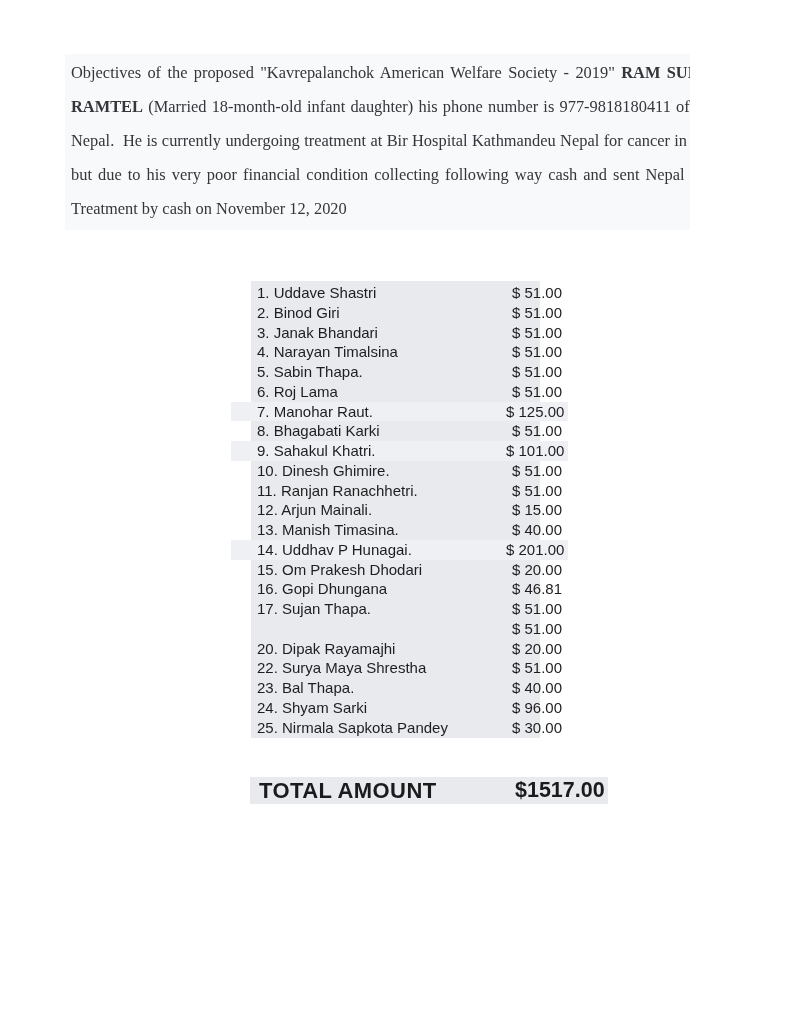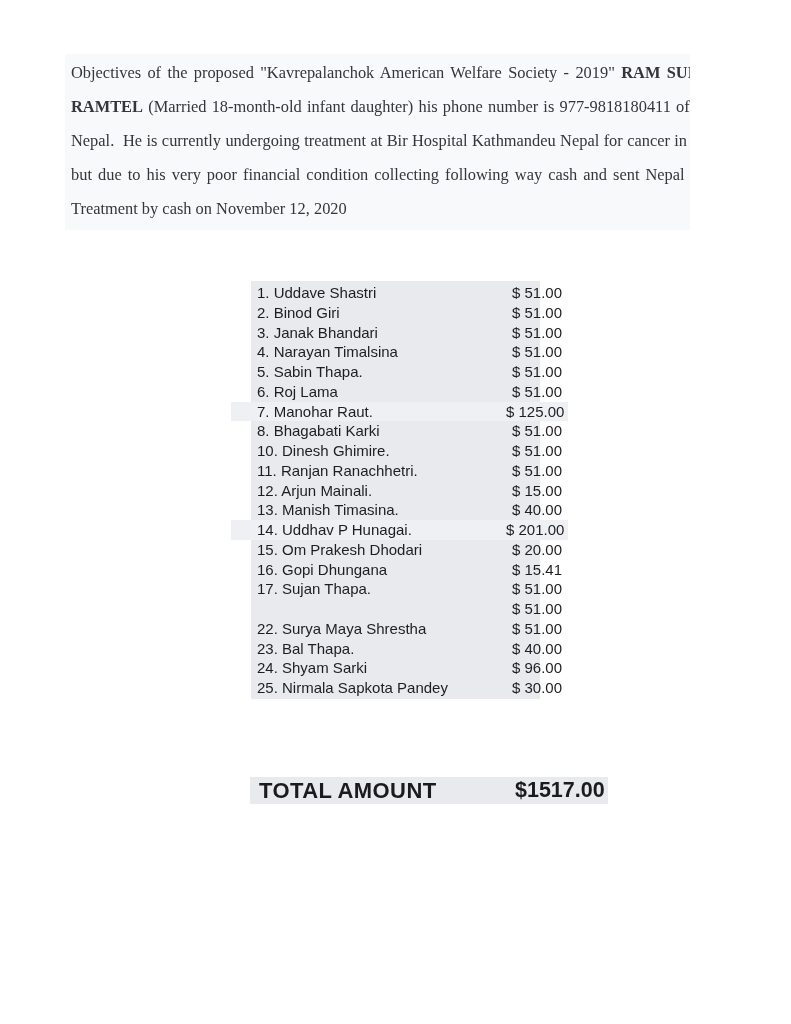--- a/index.html
+++ b/index.html
@@ -130,20 +130,24 @@
         <span class="donor-amount">$ 51.00</span>
       </div>
       <div class="donor-row hl">
         <span class="donor-label">7. Manohar Raut.</span>
         <span class="donor-amount">$ 125.00</span>
       </div>
       <div class="donor-row">
         <span class="donor-label">8. Bhagabati Karki</span>
         <span class="donor-amount">$ 51.00</span>
       </div>
+      <div class="donor-row hl">
+        <span class="donor-label">9. Sahakul Khatri.</span>
+        <span class="donor-amount">$ 101.00</span>
+      </div>
       <div class="donor-row">
         <span class="donor-label">10. Dinesh Ghimire.</span>
         <span class="donor-amount">$ 51.00</span>
       </div>
       <div class="donor-row">
         <span class="donor-label">11. Ranjan Ranachhetri.</span>
         <span class="donor-amount">$ 51.00</span>
       </div>
       <div class="donor-row">
         <span class="donor-label">12. Arjun Mainali.</span>
@@ -156,28 +160,32 @@
       <div class="donor-row hl">
         <span class="donor-label">14. Uddhav P Hunagai.</span>
         <span class="donor-amount">$ 201.00</span>
       </div>
       <div class="donor-row">
         <span class="donor-label">15. Om Prakesh Dhodari</span>
         <span class="donor-amount">$ 20.00</span>
       </div>
       <div class="donor-row">
         <span class="donor-label">16. Gopi Dhungana</span>
-        <span class="donor-amount">$ 15.41</span>
+        <span class="donor-amount">$ 46.81</span>
       </div>
       <div class="donor-row">
         <span class="donor-label">17. Sujan Thapa.</span>
         <span class="donor-amount">$ 51.00</span>
       </div>
       <div class="donor-row">
         <span class="donor-amount">$ 51.00</span>
+      </div>
+      <div class="donor-row">
+        <span class="donor-label">20. Dipak Rayamajhi</span>
+        <span class="donor-amount">$ 20.00</span>
       </div>
       <div class="donor-row">
         <span class="donor-label">22. Surya Maya Shrestha</span>
         <span class="donor-amount">$ 51.00</span>
       </div>
       <div class="donor-row">
         <span class="donor-label">23. Bal Thapa.</span>
         <span class="donor-amount">$ 40.00</span>
       </div>
       <div class="donor-row">

